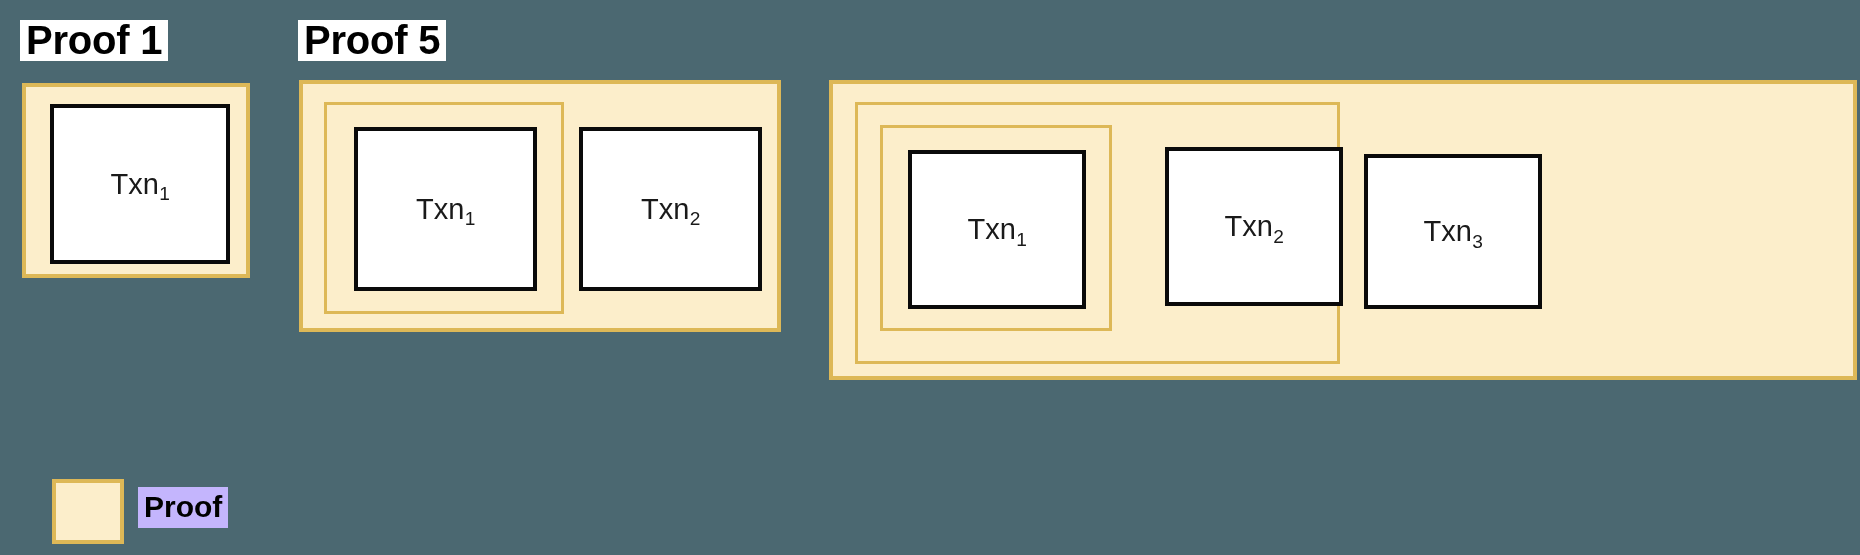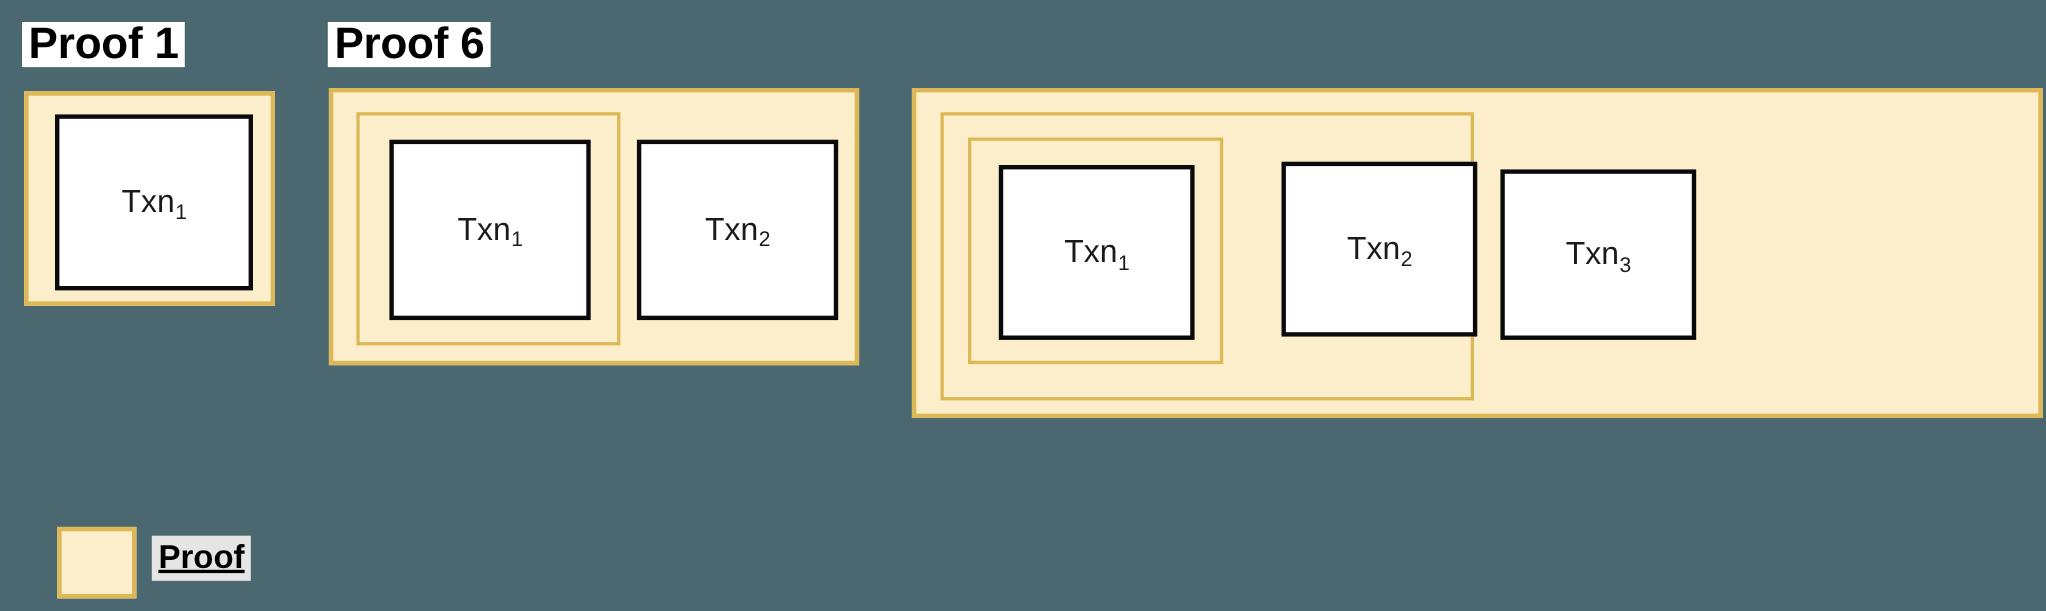--- a/index.html
+++ b/index.html
@@ -71,44 +71,43 @@
 
   
   .legend-swatch {
     position: absolute;
     background: #FCEECB;
     border: 4px solid #DDB857;
     box-sizing: border-box;
   }
   .legend-label {
     position: absolute;
-    background: #e5e5e5;
+    background: #c4b5fd;
     color: #000000;
     font-weight: bold;
     font-size: 30px;
     line-height: 38px;
     padding: 1px 6px 2px 6px;
     white-space: nowrap;
-    text-decoration: underline;
   }
 </style>
 </head>
 <body style="background: rgb(75, 104, 113);">
 
 <div id="stage">
 
   <div class="group-label" style="left:20px; top:20px;">Proof 1</div>
 
   <div class="proof-box" style="left: 22px; top: 83px; width: 228px; height: 195px; background: rgb(252, 238, 203); border-color: rgb(221, 184, 87);">
     <div class="txn-box" style="left: 24px; top: 17px; width: 180px; height: 160px; background: rgb(255, 255, 255); border-color: rgb(10, 10, 10);">
       <span class="txn-label">Txn<sub>1</sub></span>
     </div>
   </div>
 
-  <div class="group-label" style="left:298px; top:20px;">Proof 6</div>
+  <div class="group-label" style="left:298px; top:20px;">Proof 5</div>
 
   <div class="proof-box" style="left: 299px; top: 80px; width: 482px; height: 252px; background: rgb(252, 238, 203); border-color: rgb(221, 184, 87);">
 
     <div class="proof-box thin" style="left: 21px; top: 18px; width: 240px; height: 212px; background: rgb(252, 238, 203); border-color: rgb(221, 184, 87);">
       <div class="txn-box" style="left: 27px; top: 22px; width: 183px; height: 164px; background: rgb(255, 255, 255); border-color: rgb(10, 10, 10);">
         <span class="txn-label">Txn<sub>1</sub></span>
       </div>
     </div>
 
     <div class="txn-box" style="left: 276px; top: 43px; width: 183px; height: 164px; background: rgb(255, 255, 255); border-color: rgb(10, 10, 10);">

